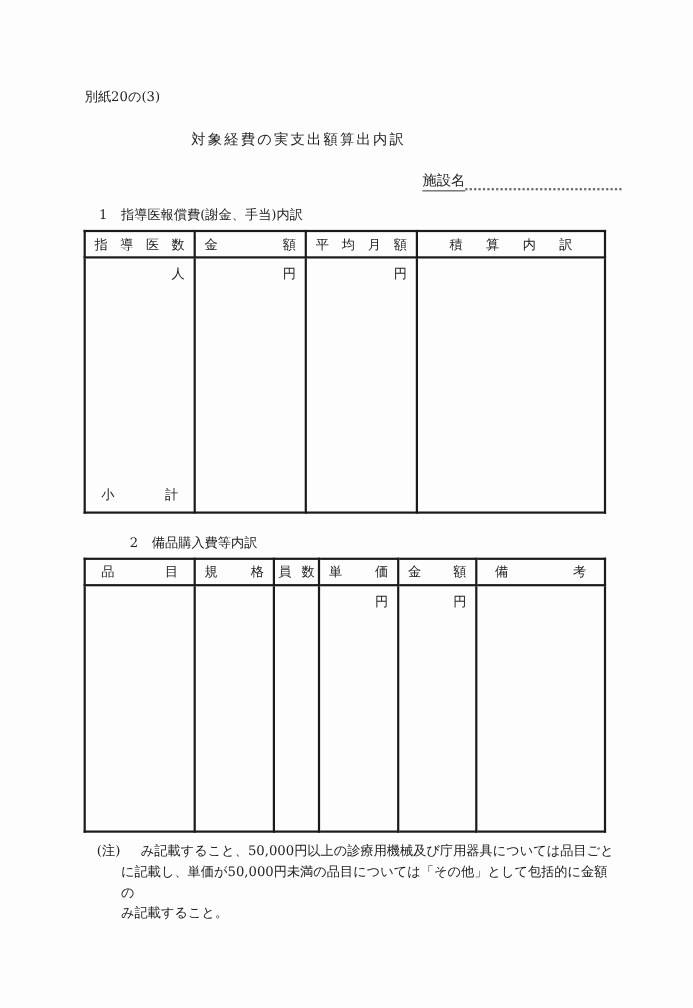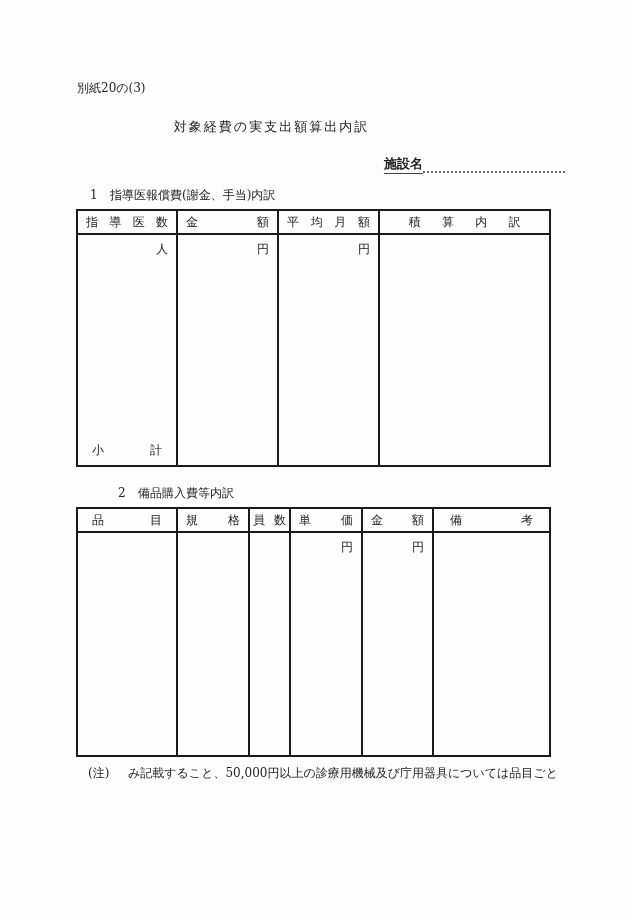--- a/index.html
+++ b/index.html
@@ -5,21 +5,21 @@
     html, body { margin: 0; padding: 0; background: #fdfdfd; }
     body {
       width: 630px; height: 916px; position: relative; overflow: hidden;
       font-family: "DejaVu Serif", "Liberation Serif", serif;
       color: #222;
     }
     .abs { position: absolute; }
     .doc-id { left: 77px; top: 80px; font-size: 12px; }
     .title { left: 0; width: 543px; top: 118px; font-size: 13px; text-align: center; letter-spacing: 2px; padding-left: 0; }
     .facility { left: 384px; top: 155px; font-size: 13px; display: flex; align-items: flex-end; }
-    .facility .label { border-bottom: 1px solid #444; font-weight: bold; }
+    .facility .label { border-bottom: 1px solid #444; }
     .facility .dots { width: 142px; border-bottom: 2px dotted #666; height: 14px; margin-bottom: 1px; }
     .sec-head { font-size: 12px; left: 90px; }
     .sec-head .num { display: inline-block; width: 20px; }
     table.grid {
       position: absolute; border-collapse: collapse; table-layout: fixed;
       border: 2px solid #1a1a1a;
     }
     table.grid th, table.grid td {
       border: 2px solid #1a1a1a; padding: 0; font-weight: normal; font-size: 12px;
     }
@@ -177,13 +177,15 @@
       <td class="body-cell"></td>
     </tr>
   </tbody>
 </table>
 
 <div class="abs notes">
   <div class="row">
     <span class="tag">(注)</span>
     <span>み記載すること、50,000円以上の診療用機械及び庁用器具については品目ごと</span>
   </div>
+  <div class="indent">に記載し、単価が50,000円未満の品目については「その他」として包括的に金額の</div>
+  <div class="indent">み記載すること。</div>
 </div>
 
 </body></html>

